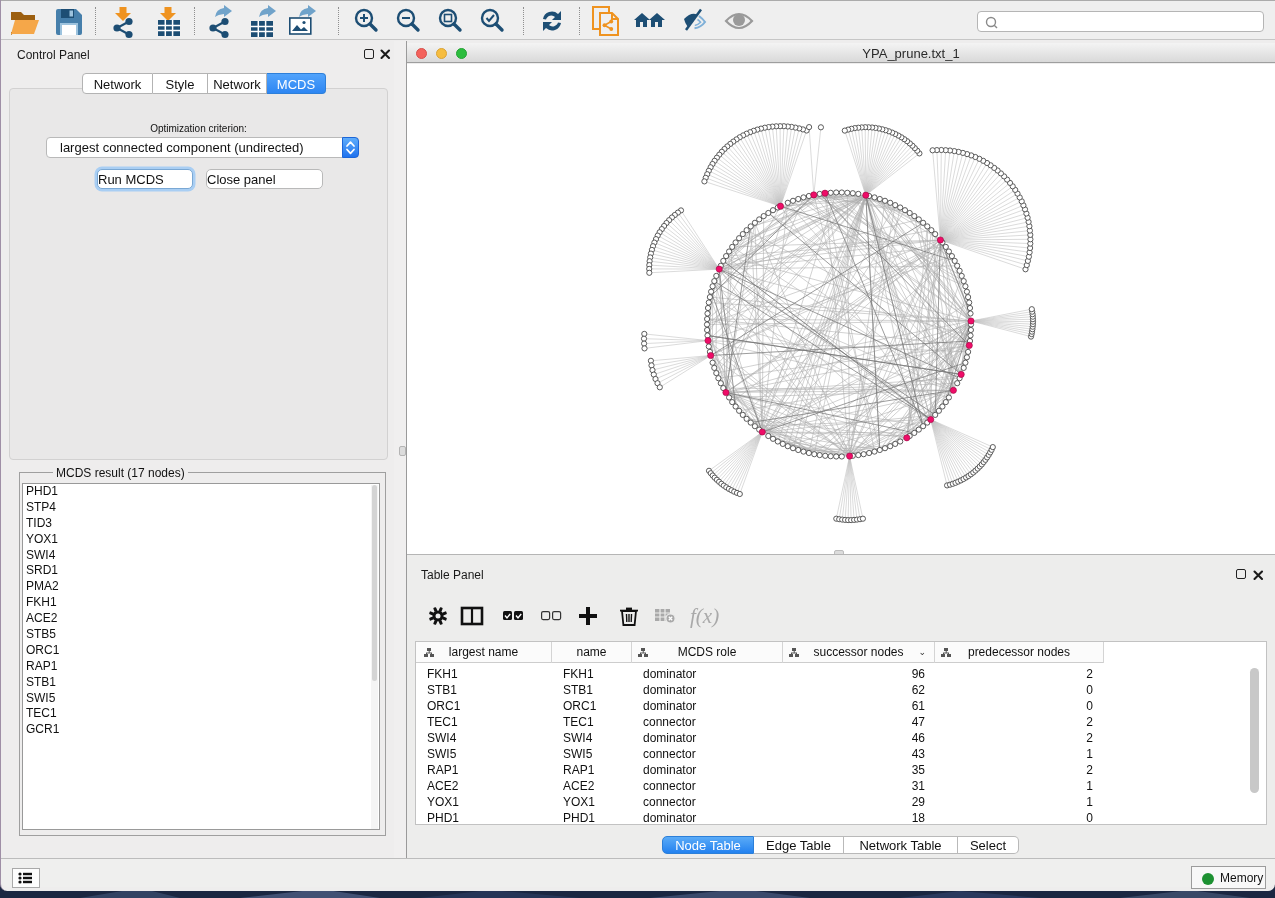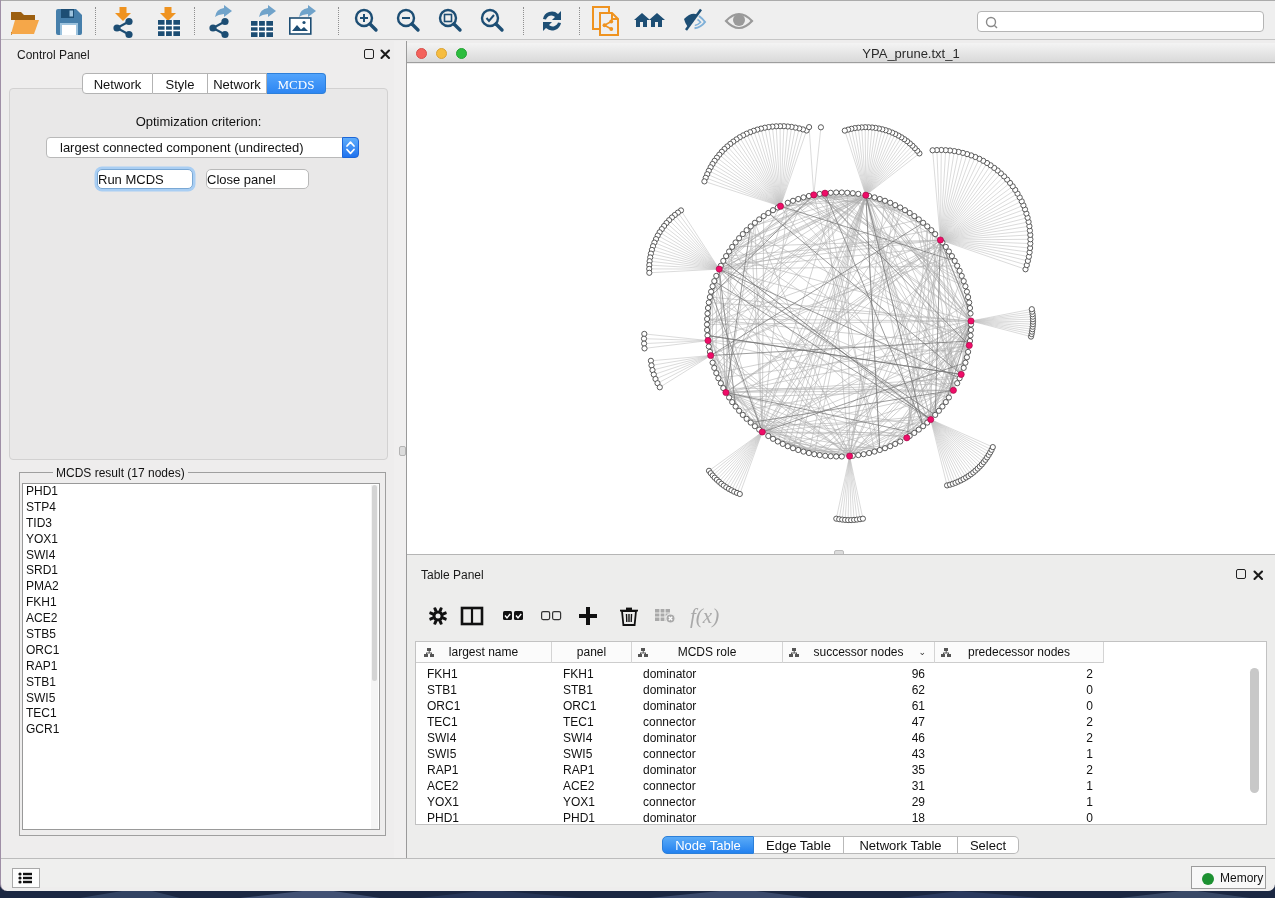--- a/index.html
+++ b/index.html
@@ -20,25 +20,25 @@
 
 #cpanel { left:1px; top:41px; width:392px; height:817px; background:#eeeded; }
 #cptitle { position:absolute; left:15px; top:7px; font-size:12px; color:#1a1a1a; }
 .winbtn { position:absolute; top:8px; width:10px; height:10px;
   border:1.6px solid #222; border-radius:2px; }
 .tabs { position:absolute; top:32px; height:21px; display:flex; }
 .tab { height:21px; line-height:21px; text-align:center; font-size:13px;
   color:#111; background:#fff; border:1px solid #b3b3b3; border-left:none; }
 .tab.first { border-left:1px solid #b3b3b3; border-radius:4px 0 0 4px; }
 .tab.last { border-radius:0 4px 4px 0; }
-.tab.sel { background:linear-gradient(#51a3fc,#2d86f2); color:#fff; border-color:#2d7fd9;font-family:Liberation Serif, serif; }
+.tab.sel { background:linear-gradient(#51a3fc,#2d86f2); color:#fff; border-color:#2d7fd9; }
 #tabpanel { position:absolute; left:7px; top:47px; width:379px; height:372px;
   background:#e9e8e8; border:1px solid #d2d1d1; border-radius:4px; }
-#optlabel { position:absolute; left:0; top:73px; width:393px; text-align:center;
-  font-size:13px; color:#111; }
+#optlabel { position:absolute; left:0; top:82px; width:393px; text-align:center;
+  font-size:10px; color:#111; }
 #dropdown { position:absolute; left:44px; top:96px; width:313px; height:21px;
   background:#fff; border:1px solid #b9b9b9; border-radius:4px; font-size:13px;
   line-height:20px; color:#111; padding-left:13px; }
 #stepper { position:absolute; right:-1px; top:-1px; width:17px; height:21px;
   border-radius:0 4px 4px 0; background:linear-gradient(#5fadfb,#1f72ee);
   border:1px solid #1c66d9; }
 .btn { position:absolute; top:128px; height:20px; background:#fff;
   border:1px solid #b9b9b9; border-radius:5px; font-size:13px; color:#111;
   text-align:left; line-height:19px; }
 #fieldset { position:absolute; left:17px; top:431px; width:367px; height:364px;
@@ -246,21 +246,21 @@
 <div class="tab sel last" style="width:59px">MCDS</div>
 </div>
 <div id="optlabel">Optimization criterion:</div>
 <div id="dropdown">largest connected component (undirected)
   <div id="stepper"><svg width="15" height="19">
   <path d="M4 8 L7.5 4.2 L11 8" fill="none" stroke="#fff" stroke-width="1.7" stroke-linecap="round" stroke-linejoin="round"></path>
   <path d="M4 11.5 L7.5 15.3 L11 11.5" fill="none" stroke="#fff" stroke-width="1.7" stroke-linecap="round" stroke-linejoin="round"></path>
   </svg></div>
 </div>
 <div class="btn" style="left:95px;width:96px;box-shadow:0 0 0 2.5px #a9cef3;border-color:#7aa8d4;">Run MCDS</div>
-<div class="btn" style="left:204px;width:103px;">Close panel</div>
+<div class="btn" style="left:204px;width:117px;">Close panel</div>
 <div id="fieldset">
   <div id="legend">MCDS result (17 nodes)</div>
   <div id="mlist">
           <div class="li">PHD1</div>
           <div class="li">STP4</div>
           <div class="li">TID3</div>
           <div class="li">YOX1</div>
           <div class="li">SWI4</div>
           <div class="li">SRD1</div>
           <div class="li">PMA2</div>
@@ -1215,21 +1215,21 @@
           <rect x="0" y="0" width="15" height="12" fill="#a9a9a9"></rect>
           <path d="M0 4 h15 M0 8 h15 M5 0 v12 M10 0 v12" stroke="#ededec" stroke-width="1.2"></path>
 <circle cx="15.5" cy="9.5" r="4.6" fill="#a9a9a9" stroke="#ededec" stroke-width="1.2"></circle>
           <path d="M13.8 7.8 l3.4 3.4 M17.2 7.8 l-3.4 3.4" stroke="#fff" stroke-width="1.3"></path>
         </g>
 <text x="283" y="24" font-family="Liberation Serif, serif" font-style="italic" font-size="21" fill="#a9a9a9">f(x)</text>
 </svg>
 <div id="ttable">
 <div id="thead">
 <div class="hcell" style="left:0;width:136px">largest name</div>
-<div class="hcell" style="left:136px;width:80px">panel</div>
+<div class="hcell" style="left:136px;width:80px">name</div>
 <div class="hcell" style="left:216px;width:151px">MCDS role</div>
 <div class="hcell" style="left:367px;width:152px">successor nodes<span style="position:absolute;right:8px;top:0;font-size:9px;color:#333">⌄</span></div>
 <div class="hcell" style="left:519px;width:169px">predecessor nodes</div>
 <svg width="690" height="21" style="position:absolute;left:0;top:0">
 <g transform="translate(8,6)" fill="#555">
               <rect x="3" y="0" width="4" height="3"></rect>
               <rect x="0" y="6" width="4" height="3"></rect>
               <rect x="6" y="6" width="4" height="3"></rect>
               <path d="M4.7 3v1.5h-2.7v1.5h1v-0.5h4v0.5h1v-1.5h-2.3v-1.5z"></path>
             </g>

